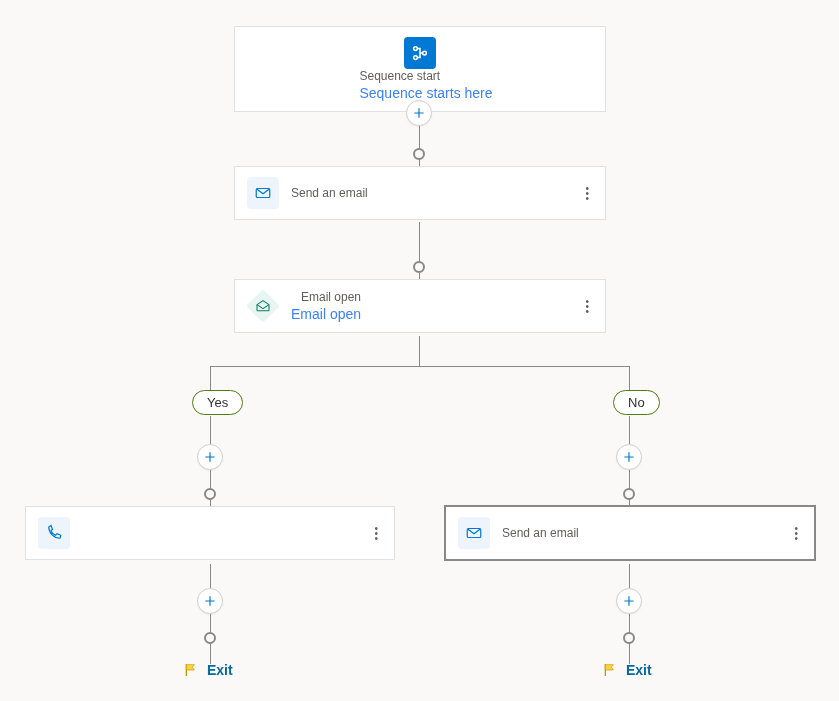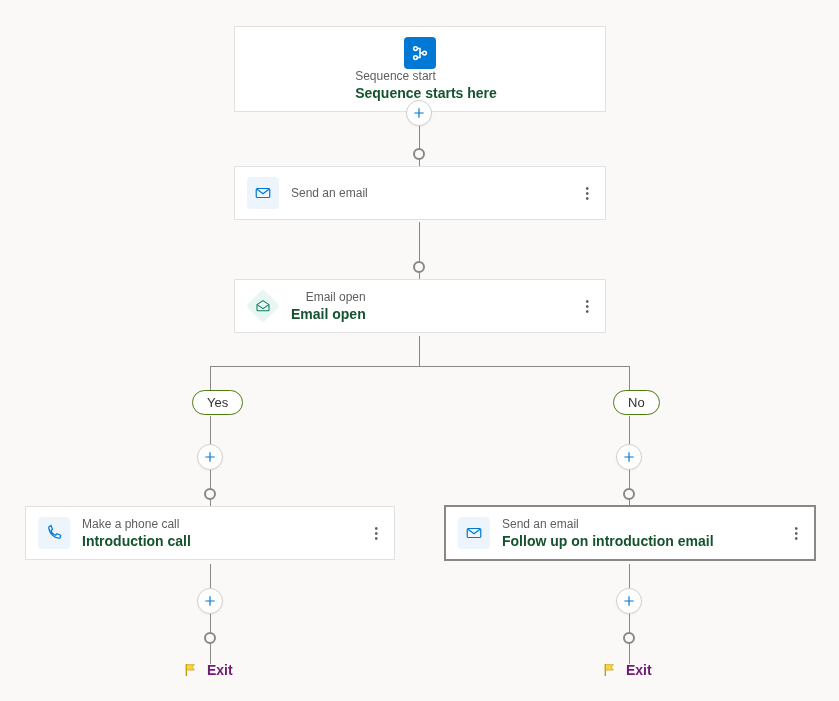--- a/index.html
+++ b/index.html
@@ -41,22 +41,22 @@
     flex-direction: column;
     gap: 2px;
   }
   .node-type {
     font-size: 12px;
     color: #605e5c;
     font-weight: 400;
   }
   .node-title {
     font-size: 14px;
-    color: #14532d;
-    font-weight: 700;
+    color: #3b82f6;
+    font-weight: 400;
   }
   .node-menu {
     margin-left: auto;
     color: #605e5c;
     font-size: 16px;
     padding: 0 4px;
     cursor: pointer;
     letter-spacing: 0;
     line-height: 4px;
   }
@@ -109,21 +109,21 @@
     color: #323130;
   }
 
   .exit {
     position: absolute;
     display: flex;
     align-items: center;
     gap: 8px;
     font-size: 14px;
     font-weight: 600;
-    color: #701a75;
+    color: #0369a1;
   }
 
   .flag-icon {
     width: 16px;
     height: 16px;
   }
 
   
   .ic-blue-solid { background: #0078d4; }
   .ic-blue-light { background: #eef4fb; }
@@ -231,41 +231,36 @@
     </svg>
 </div>
 <div class="ring" style="left:623px; top:488px;"></div>
 
 <div class="node" style="left:25px; top:506px; width:370px;">
   <div class="node-icon ic-blue-light">
     <svg width="18" height="18" viewBox="0 0 24 24" fill="none" stroke="#0078d4" stroke-width="1.6">
       <path d="M5 4c0 8 7 15 15 15l1-4-5-2-2 2c-3-1-5-3-6-6l2-2-2-5z"></path>
     </svg>
   </div>
-  <div class="node-text">
-    <span class="node-type">Make a phone call</span>
-    <span class="node-title">Introduction call</span>
-  </div>
   <div class="node-menu">
       <span>•</span>
       <span>•</span>
       <span>•</span>
     </div>
 </div>
 
 <div class="node node-selected" style="left:444px; top:505px; width:372px;">
   <div class="node-icon ic-blue-light">
     <svg width="18" height="18" viewBox="0 0 24 24" fill="none" stroke="#0078d4" stroke-width="1.6">
       <rect x="3" y="6" width="18" height="12" rx="1.5"></rect>
         <path d="M4 7l8 6 8-6"></path>
     </svg>
   </div>
   <div class="node-text">
     <span class="node-type">Send an email</span>
-    <span class="node-title">Follow up on introduction email</span>
   </div>
   <div class="node-menu">
       <span>•</span>
       <span>•</span>
       <span>•</span>
     </div>
 </div>
 
 <div class="plus-btn" style="left:197px; top:588px;">
   <svg width="14" height="14" viewBox="0 0 24 24" fill="none" stroke="#0078d4" stroke-width="2">

